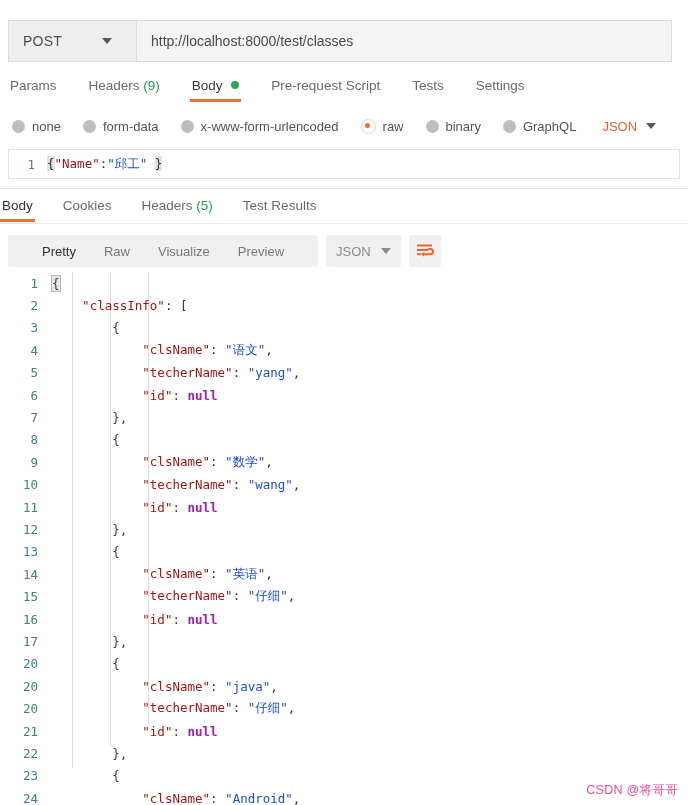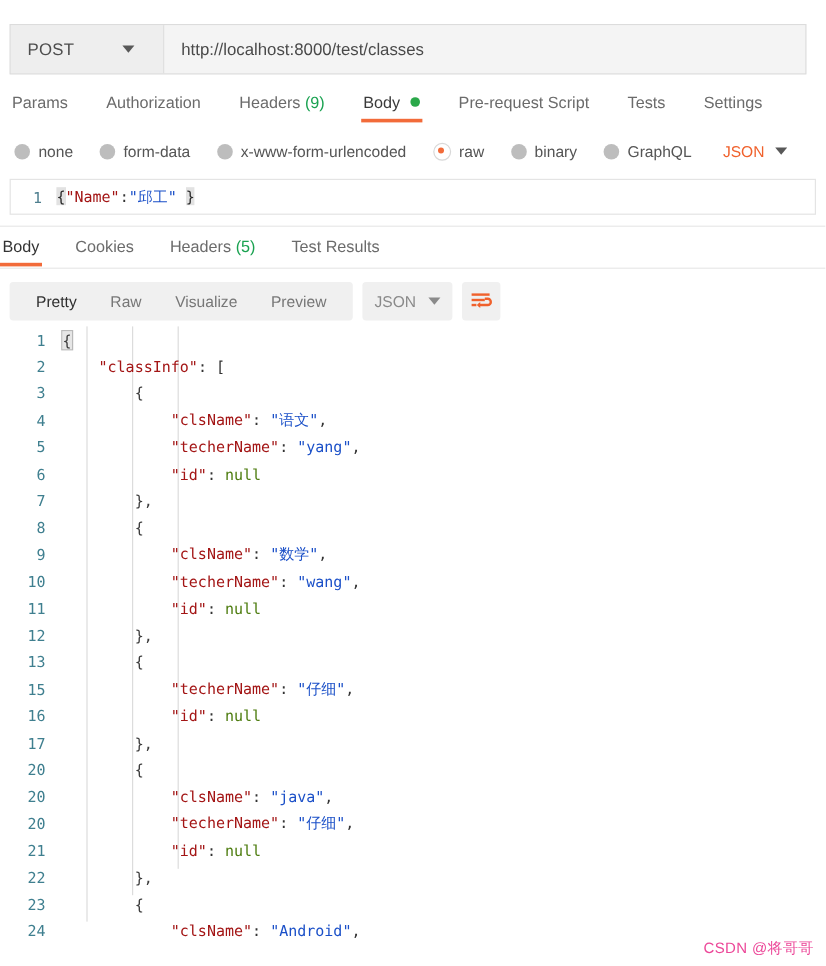--- a/index.html
+++ b/index.html
@@ -220,21 +220,21 @@
     height: 32px;
     display: flex;
     align-items: center;
   }
   .seg-group {
     display: flex;
     align-items: flex-end;
     height: 32px;
     background: #f0f0f0;
     border-radius: 3px;
-    padding: 0 8px;
+    padding: 0 20px;
   }
   .seg-btn {
     padding: 0 14px;
     height: 32px;
     display: flex;
     align-items: center;
     font-size: 13px;
     color: #777777;
     cursor: pointer;
     white-space: nowrap;
@@ -313,21 +313,21 @@
   .guide {
     position: absolute;
     top: 0;
     width: 1px;
     background: #dcdcdc;
   }
   .hl-box {
     background: #e6e6e6;
     outline: 1px solid #b9b9b9;
   }
-  .tok-null { color: #4d7c0f; font-weight: normal; }
+  .tok-null { color: #a21caf; font-weight: bold; }
 
   
   .hr {
     position: absolute;
     left: 0;
     width: 688px;
     height: 1px;
     background: #e8e8e8;
   }
 
@@ -349,23 +349,20 @@
   <div class="method-select">
     <span class="method-label">POST</span>
     <span class="caret-dark"></span>
   </div>
   <div class="url-input" placeholder="Enter request URL">http://localhost:8000/test/classes</div>
 </div>
 
 <div class="req-tabs">
   <div class="req-tab">
     <span>Params</span>
-  </div>
-  <div class="req-tab">
-    <span>Authorization</span>
   </div>
   <div class="req-tab">
     <span>Headers</span>
     <span class="count">(9)</span>
   </div>
   <div class="req-tab active">
     <span>Body</span>
     <span class="dot-green"></span>
   </div>
   <div class="req-tab">
@@ -517,20 +514,24 @@
       </div>
       <div class="code-row">
         <span class="ln">12</span>
         <span class="code-text"><span>        },</span></span>
       </div>
       <div class="code-row">
         <span class="ln">13</span>
         <span class="code-text"><span>        {</span></span>
       </div>
       <div class="code-row">
+        <span class="ln">14</span>
+        <span class="code-text"><span>            </span><span class="tok-key">"clsName"</span><span class="tok-punct">: </span><span class="tok-str">"英语"</span><span class="tok-punct">,</span></span>
+      </div>
+      <div class="code-row">
         <span class="ln">15</span>
         <span class="code-text"><span>            </span><span class="tok-key">"techerName"</span><span class="tok-punct">: </span><span class="tok-str">"仔细"</span><span class="tok-punct">,</span></span>
       </div>
       <div class="code-row">
         <span class="ln">16</span>
         <span class="code-text"><span>            </span><span class="tok-key">"id"</span><span class="tok-punct">: </span><span class="tok-null">null</span></span>
       </div>
       <div class="code-row">
         <span class="ln">17</span>
         <span class="code-text"><span>        },</span></span>

